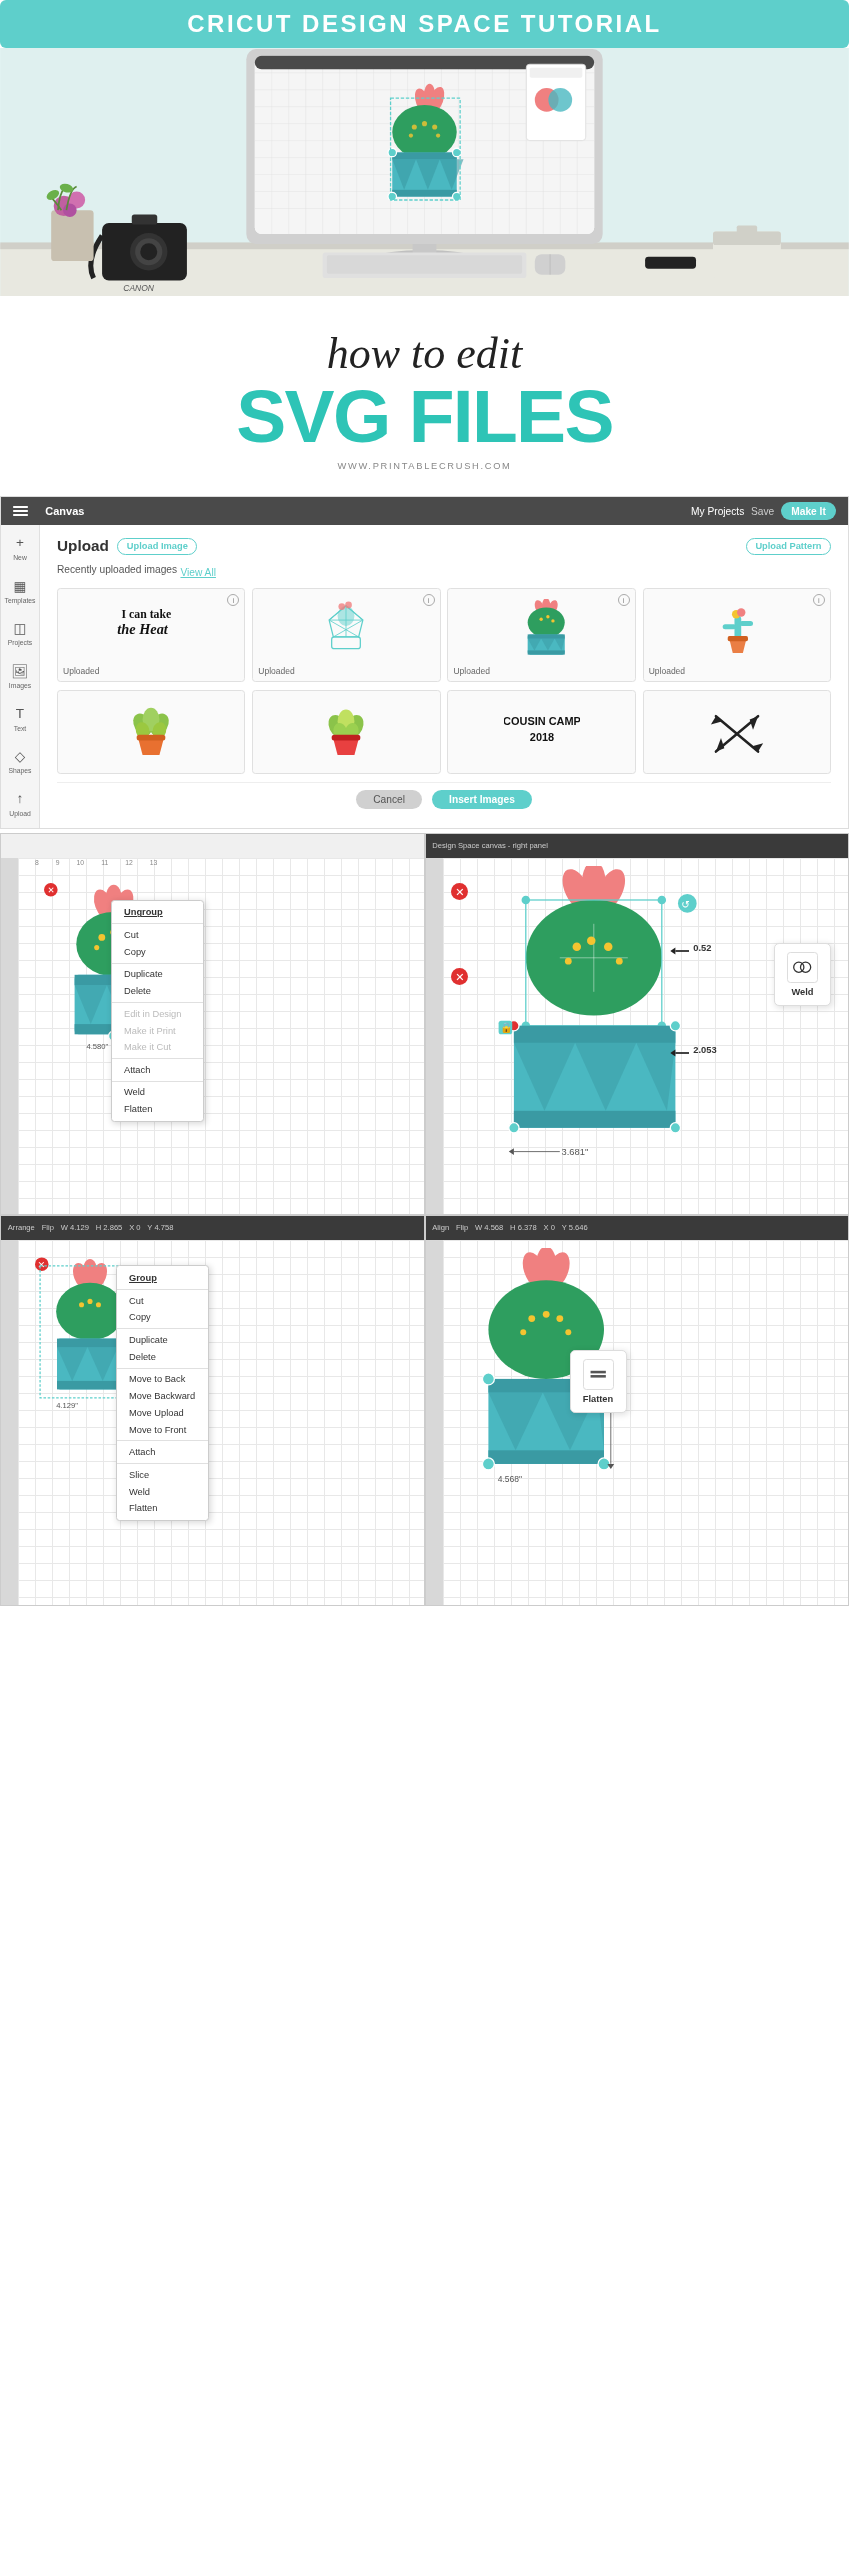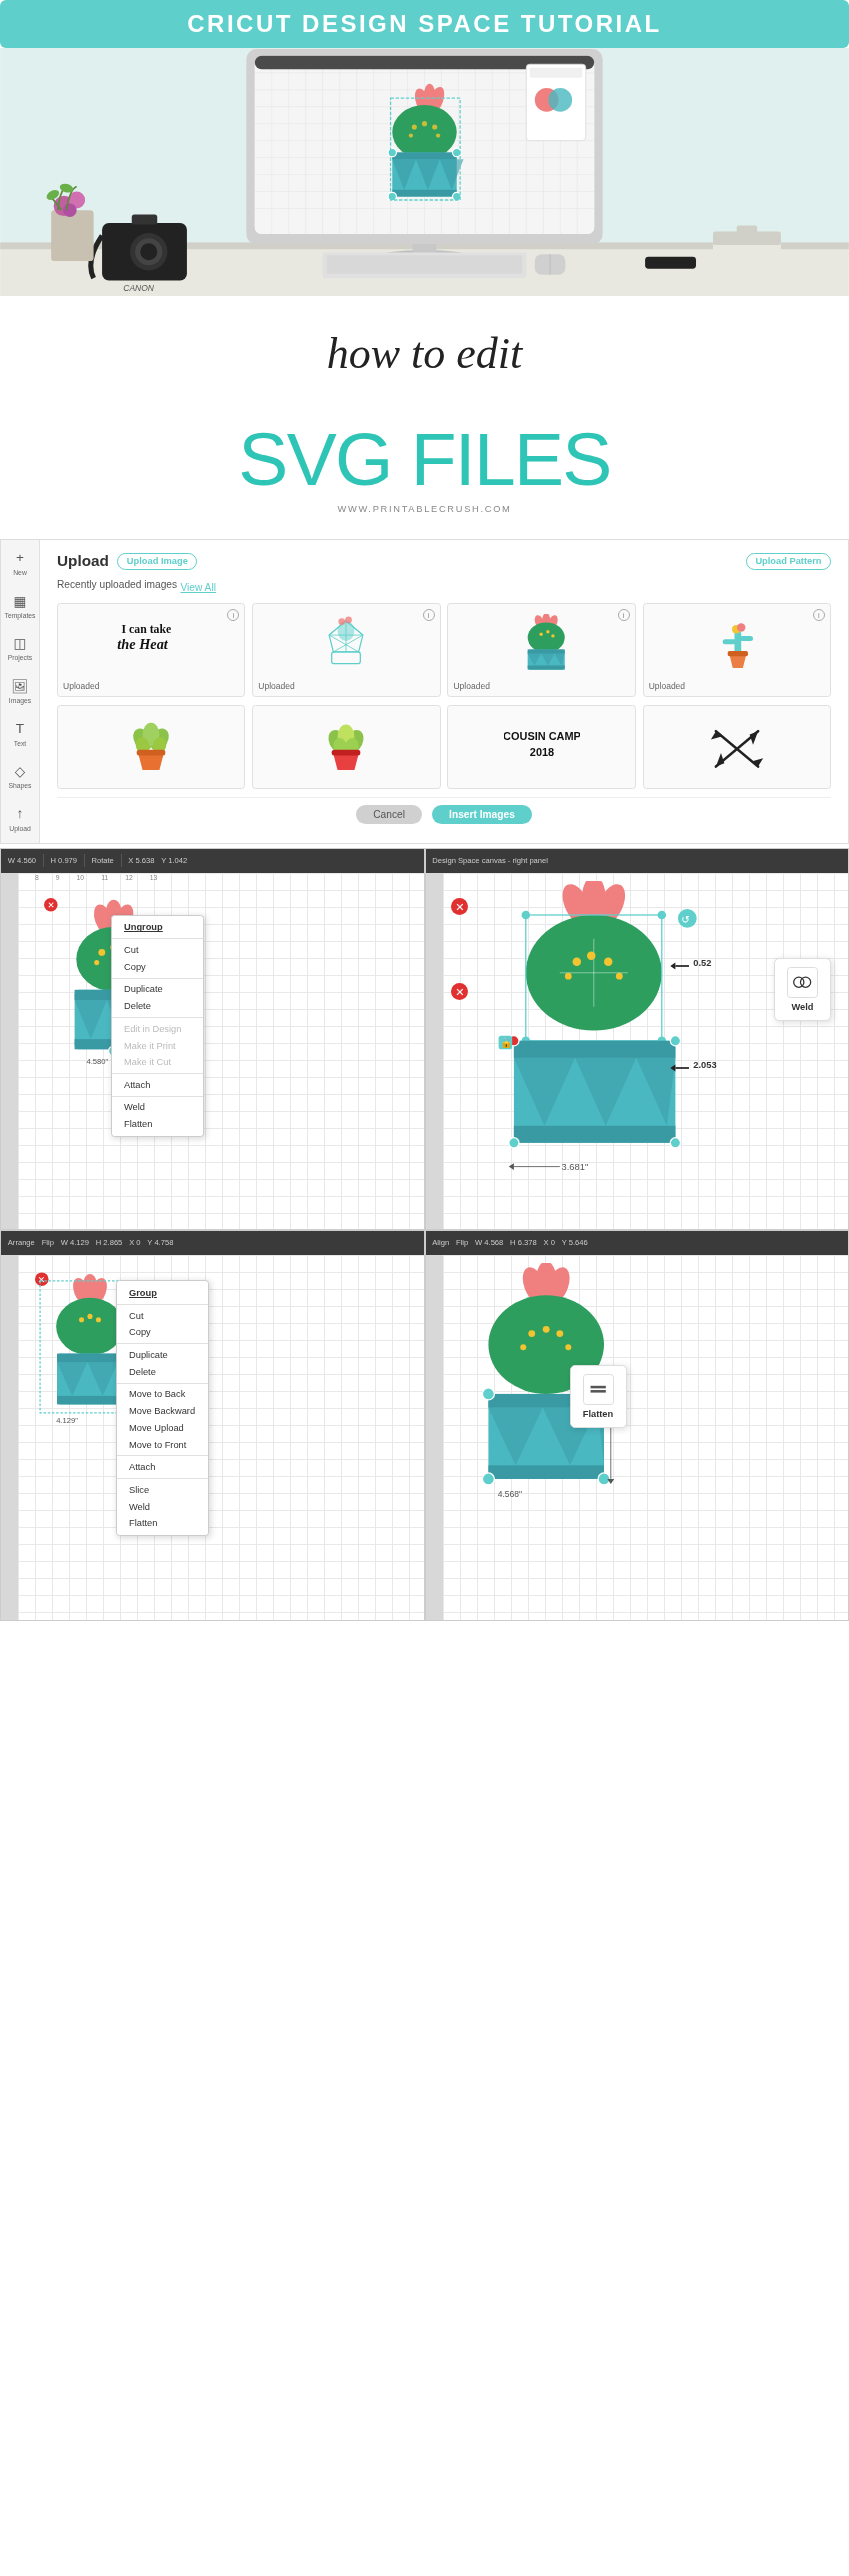--- a/index.html
+++ b/index.html
@@ -47,27 +47,26 @@
     .title-handwritten {
       font-family: 'Georgia', cursive;
       font-size: 44px;
       font-style: italic;
       color: #222;
       line-height: 1.1;
       display: block;
     }
     .title-bold-teal {
       font-size: 75px;
-      font-weight: 400;
+      font-weight: 700;
       color: #2ec4b6;
       text-transform: uppercase;
       line-height: 1;
       display: block;
       letter-spacing: -1.7px;
-      margin-top: 43px;
     }
     .title-subtitle {
       font-size: 22px;
       font-weight: 700;
       color: #222;
       text-transform: uppercase;
       letter-spacing: 3.4px;
       display: block;
       margin-top: 5.1px;
     }
@@ -587,20 +586,33 @@
 </div>
 
 <div class="title-section">
   <span class="title-handwritten">how to edit</span>
   <span class="title-bold-teal">SVG FILES</span>
   <span class="title-url">WWW.PRINTABLECRUSH.COM</span>
 </div>
 
 <div class="upload-section">
 
+  <div class="upload-header-bar">
+    <div class="hamburger-icon">
+      <div class="hamburger-line"></div>
+      <div class="hamburger-line"></div>
+      <div class="hamburger-line"></div>
+    </div>
+    <span class="canvas-label">Canvas</span>
+    <div class="header-right">
+      <button class="my-projects-btn">My Projects</button>
+      <button class="save-btn">Save</button>
+      <button class="make-it-btn">Make It</button>
+    </div>
+  </div>
 
   <div class="upload-content">
 
     <div class="upload-sidebar">
       <div class="sidebar-tool">
         <div class="sidebar-tool-icon">+</div>
         <span class="sidebar-tool-label">New</span>
       </div>
       <div class="sidebar-tool">
         <div class="sidebar-tool-icon">▦</div>
@@ -790,30 +802,20 @@
         <button class="insert-btn">Insert Images</button>
       </div>
     </div>
   </div>
 </div>
 
 <div class="design-row">
 
   <div class="design-panel">
 
-    <div class="design-panel-toolbar">
-      <span class="toolbar-item">W 4.560</span>
-      <div class="toolbar-separator"></div>
-      <span class="toolbar-item">H 0.979</span>
-      <div class="toolbar-separator"></div>
-      <span class="toolbar-item">Rotate</span>
-      <div class="toolbar-separator"></div>
-      <span class="toolbar-item">X 5.638</span>
-      <span class="toolbar-item">Y 1.042</span>
-    </div>
     <div class="ruler-left"></div>
     <div class="ruler-top"></div>
     <div class="design-canvas">
       <div class="grid-bg"></div>
 
       <div style="position:absolute; top:1.7px; left:17px; display:flex; gap:17px;">
         <span style="font-size:6.8px; color:#888;">8</span>
         <span style="font-size:6.8px; color:#888;">9</span>
         <span style="font-size:6.8px; color:#888;">10</span>
         <span style="font-size:6.8px; color:#888;">11</span>

